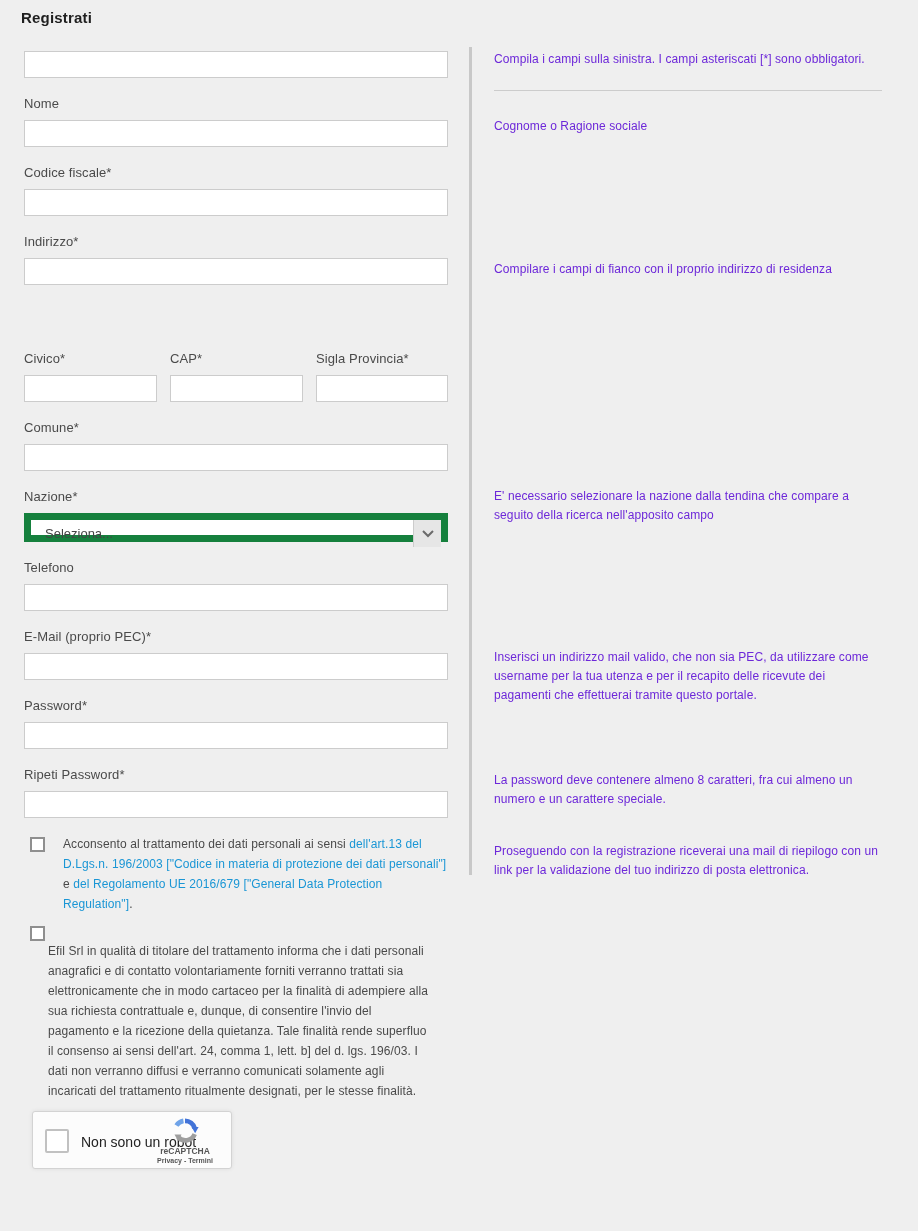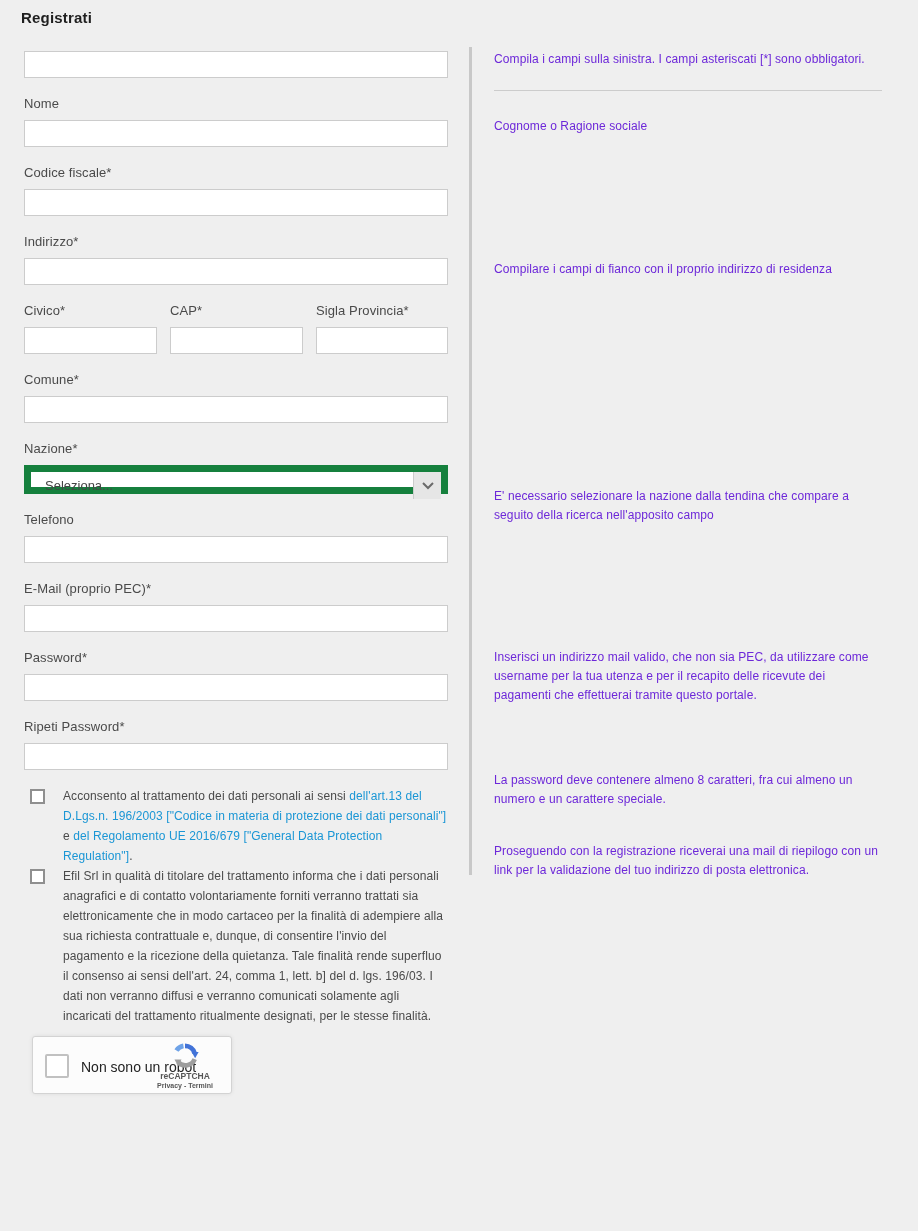--- a/index.html
+++ b/index.html
@@ -25,41 +25,41 @@
   .group label {
     display:block; font-size:13px; color:#4a4a4a;
     line-height:20px; margin-bottom:6px; letter-spacing:0.1px;
   }
   .group input[type="text"], .group input[type="password"] {
     width:100%; height:27px; border:1px solid #ccc; background:#fff;
     font-family:"Liberation Sans", sans-serif; font-size:13px; color:#333;
     padding:0 8px; outline:none;
   }
   .triple { display:flex; gap:13px; }
-  .triple .sub { width:133px; }
+  .triple .sub { width:133px;margin-top:48px; }
   .triple .sub:last-child { width:132px; }
 
   .select-box {
     position:relative; width:100%; height:29px;
     border:7px solid #15803d; background:#fff; cursor:pointer;
   }
   .select-value {
     position:absolute; left:14px; top:0; line-height:27px;
     font-size:13px; color:#444;
   }
   .select-arrow {
     position:absolute; right:0; top:0; width:28px; height:27px;
     background:#e6e6e6; border-left:1px solid #ccc;
     display:flex; align-items:center; justify-content:center;
   }
 
   
   .consent { display:flex; align-items:flex-start; padding-left:6px; }
   .consent-1 { }
-  .consent-2 { margin-top:0; }
+  .consent-2 { margin-top:9px;flex-direction:column; }
   .cb {
     flex:0 0 auto; width:15px; height:15px; margin-top:3px;
     border:2px solid #8f8f8f; background:#fff; cursor:pointer;
   }
   .consent-text {
     margin-left:18px; font-size:12px; line-height:20px; color:#4a4a4a;
     width:385px; letter-spacing:0.1px;
   }
   .consent-text a { color:#1a96d5; text-decoration:none; cursor:pointer; }
 

